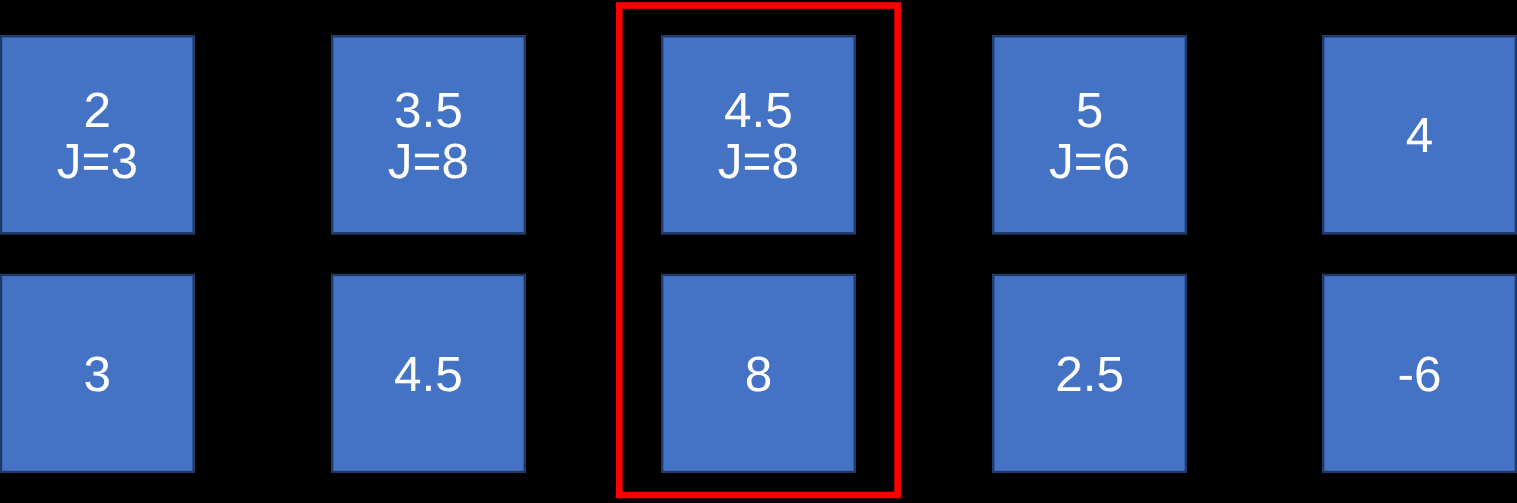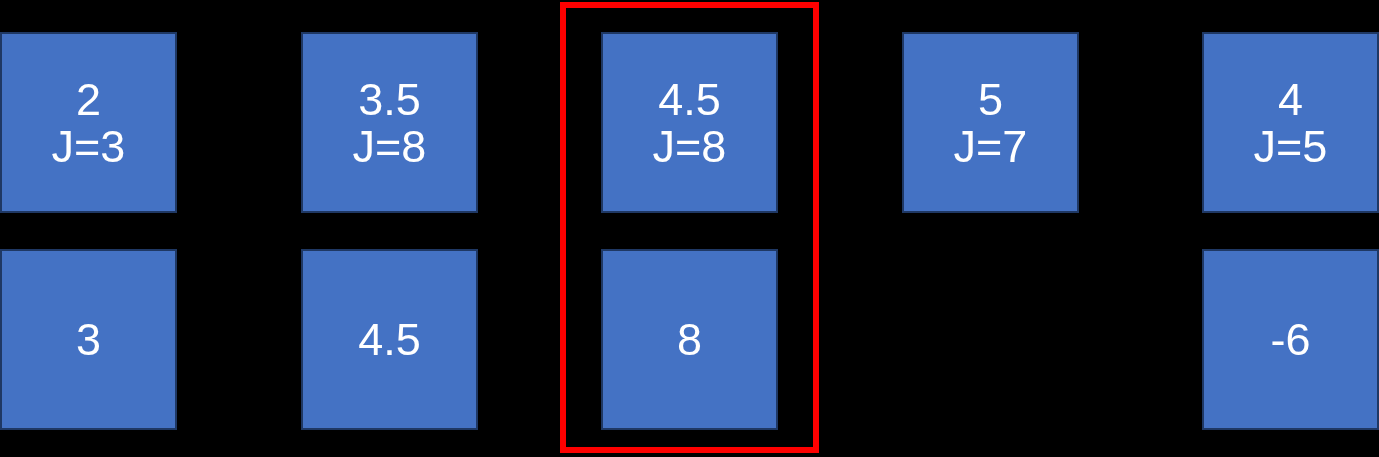--- a/index.html
+++ b/index.html
@@ -99,28 +99,30 @@
       <div>J=8</div>
     </div>
     <div class="box bottom-row">
       <div>8</div>
     </div>
   </div>
 
   <div class="column col-4">
     <div class="box top-row">
       <div>5</div>
-      <div>J=7</div>
+      <div>J=6</div>
+    </div>
+    <div class="box bottom-row">
+      <div>2.5</div>
     </div>
   </div>
 
   <div class="column col-5">
     <div class="box top-row">
       <div>4</div>
-      <div>J=5</div>
     </div>
     <div class="box bottom-row">
       <div>-6</div>
     </div>
   </div>
 
   <div class="highlight-frame"></div>
 
 </div>
 

